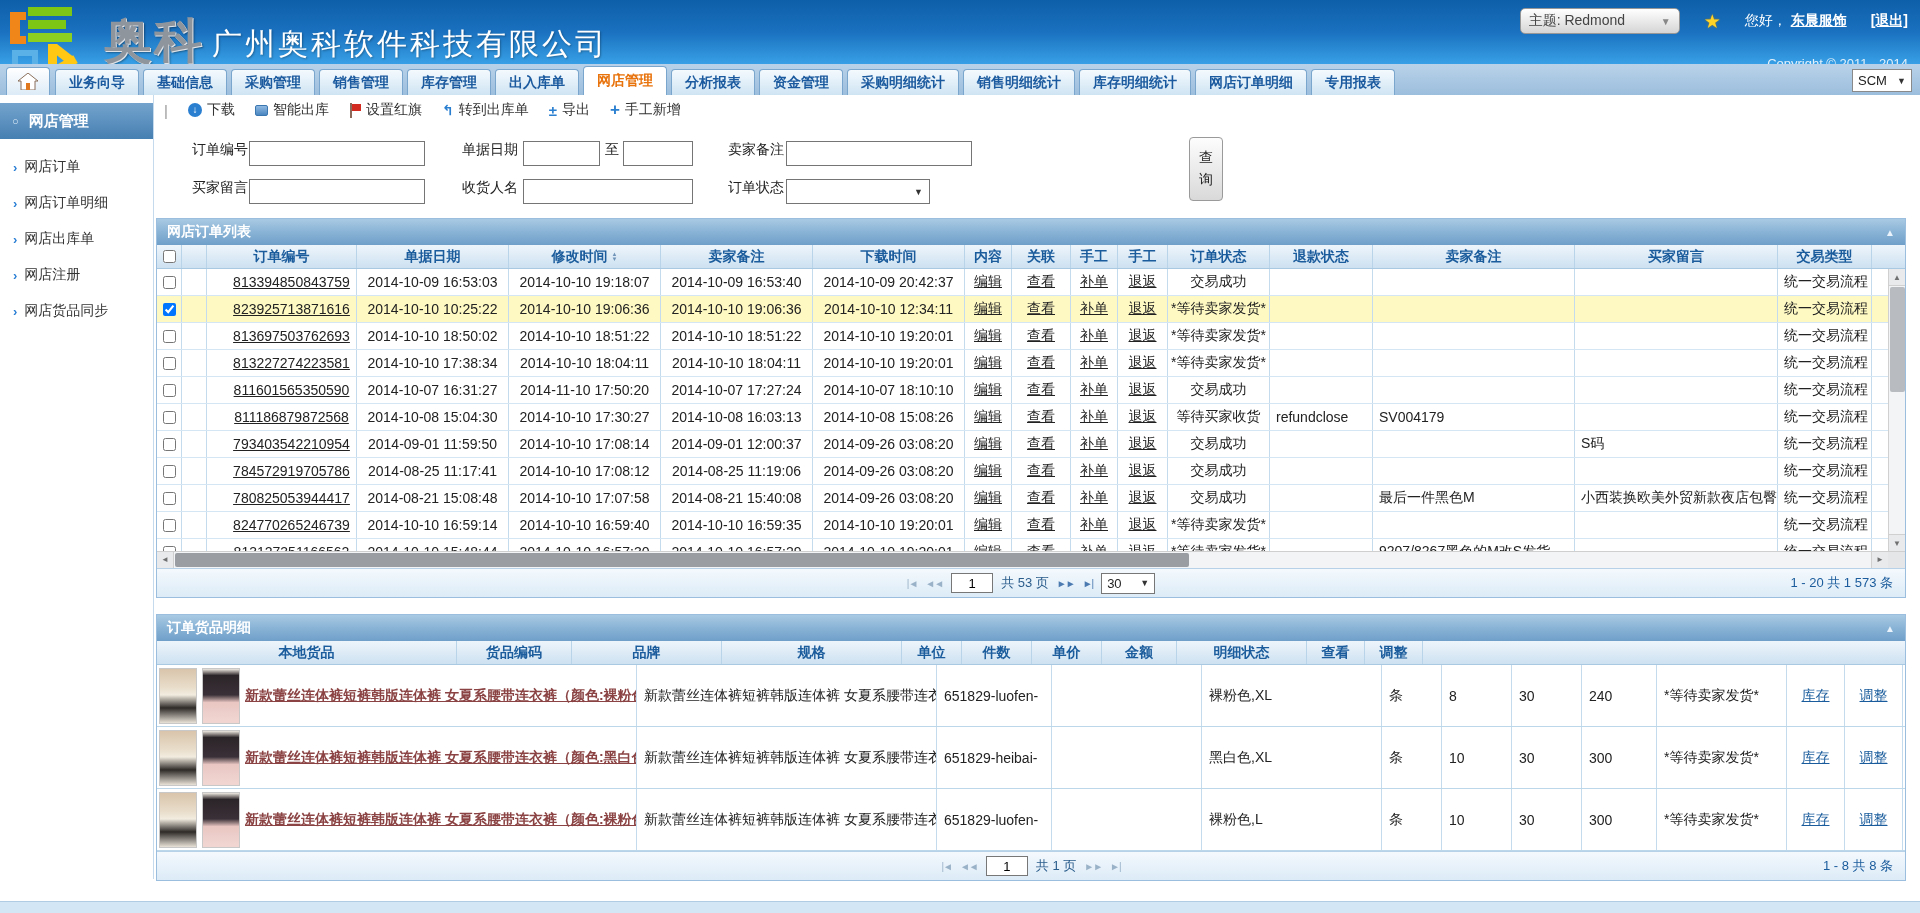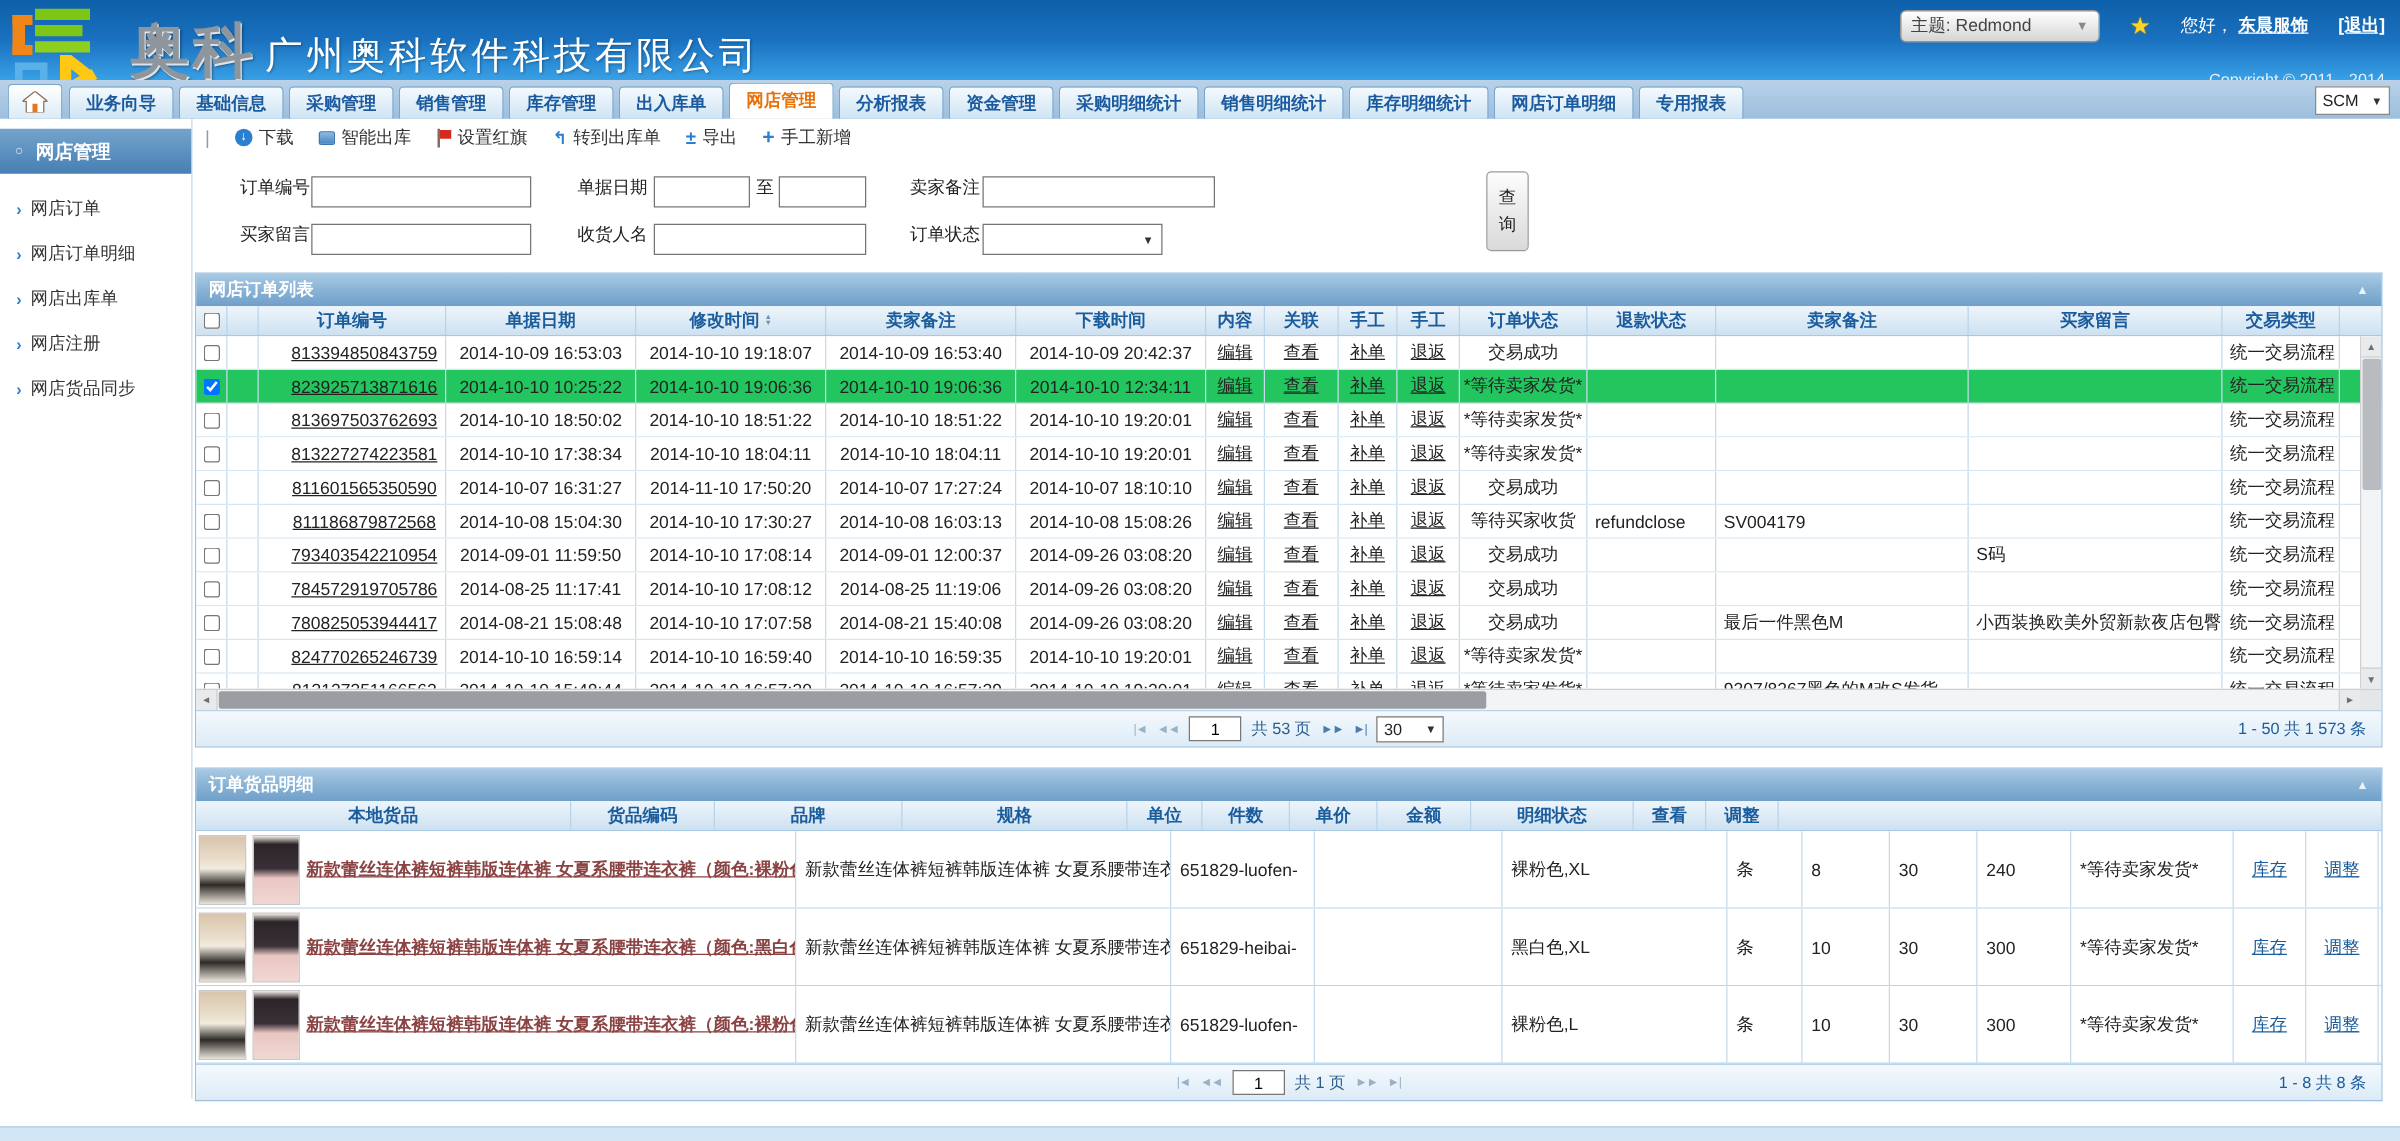--- a/index.html
+++ b/index.html
@@ -81,21 +81,21 @@
   
   .panel{border:1px solid #9cbede;margin-top:0}
   .panel-header{height:26px;background:linear-gradient(180deg,#a9cae3 0%,#8cb5d7 45%,#6f9fc9 100%);color:#fff;font-weight:bold;font-size:14px;display:flex;align-items:center;justify-content:space-between;padding:0 10px}
   .collapse-btn{color:#eaf3fb;font-size:10px;cursor:pointer}
 
   
   .ohead{display:flex;height:24px;background:linear-gradient(#eef5fb,#cde1f1);border-bottom:1px solid #a9c9e2;font-size:14px}
   .oc{border-right:1px solid #b9d4e9;display:flex;align-items:center;justify-content:center;color:#1b5c9c;font-weight:bold;flex-shrink:0;overflow:hidden;white-space:nowrap}
   .obody{height:282px;overflow:hidden;position:relative}
   .orow{display:flex;height:27px;border-bottom:1px solid #d4e6f3;font-size:14px;background:#fff;color:#222}
-  .orow.sel{background:#22c55e}
+  .orow.sel{background:#fef9c3}
   .od{border-right:1px solid #c3dbec;display:flex;align-items:center;justify-content:center;flex-shrink:0;overflow:hidden;white-space:nowrap}
   .od.left{justify-content:flex-start;padding-left:6px}
   .od a{color:#222;text-decoration:underline}
   .w0{width:25px}.w1{width:25px}.w2{width:150px}.w3{width:152px}.w4{width:152px}.w5{width:152px}.w6{width:152px}
   .w7{width:47px}.w8{width:59px}.w9{width:47px}.w10{width:50px}.w11{width:102px}.w12{width:103px}.w13{width:202px}.w14{width:203px}.w15{width:94px}
   .od.w2{justify-content:center;padding-left:20px}
   .sort-icon{display:inline-flex;flex-direction:column;font-size:6px;line-height:5px;color:#6f94b8;margin-left:4px}
 
   
   .vscroll{position:absolute;right:0;top:0;width:17px;height:282px;background:#f2f4f6;border-left:1px solid #d0d0d0}
@@ -733,21 +733,21 @@
           <span class="pg-arrow">|◄</span>
           <span class="pg-arrow">◄◄</span>
           <input class="pg-input" value="1" style="">
           <span>共 53 页</span>
           <span class="pg-arrow on">►►</span>
           <span class="pg-arrow on">►|</span>
           <div class="pg-select">
             <span>30</span>
             <span class="sel-caret">▼</span>
           </div>
-          <span class="pg-info">1 - 50  共 1 573 条</span>
+          <span class="pg-info">1 - 20  共 1 573 条</span>
         </div>
       </div>
     </div>
 
     <div class="gap16"></div>
 
     <div class="panel">
       <div class="panel-header">
         <span>订单货品明细</span>
         <span class="collapse-btn">▲</span>

